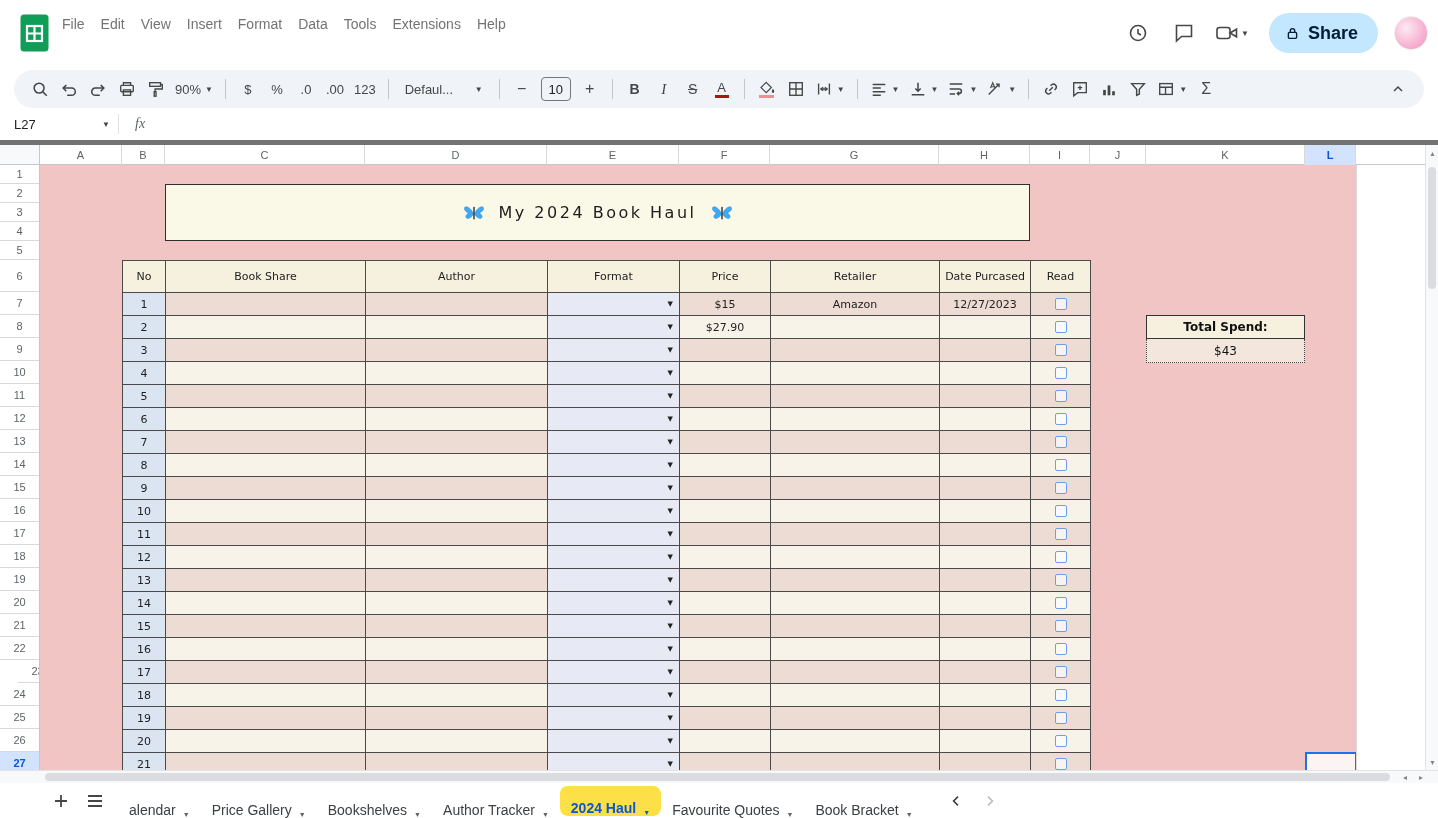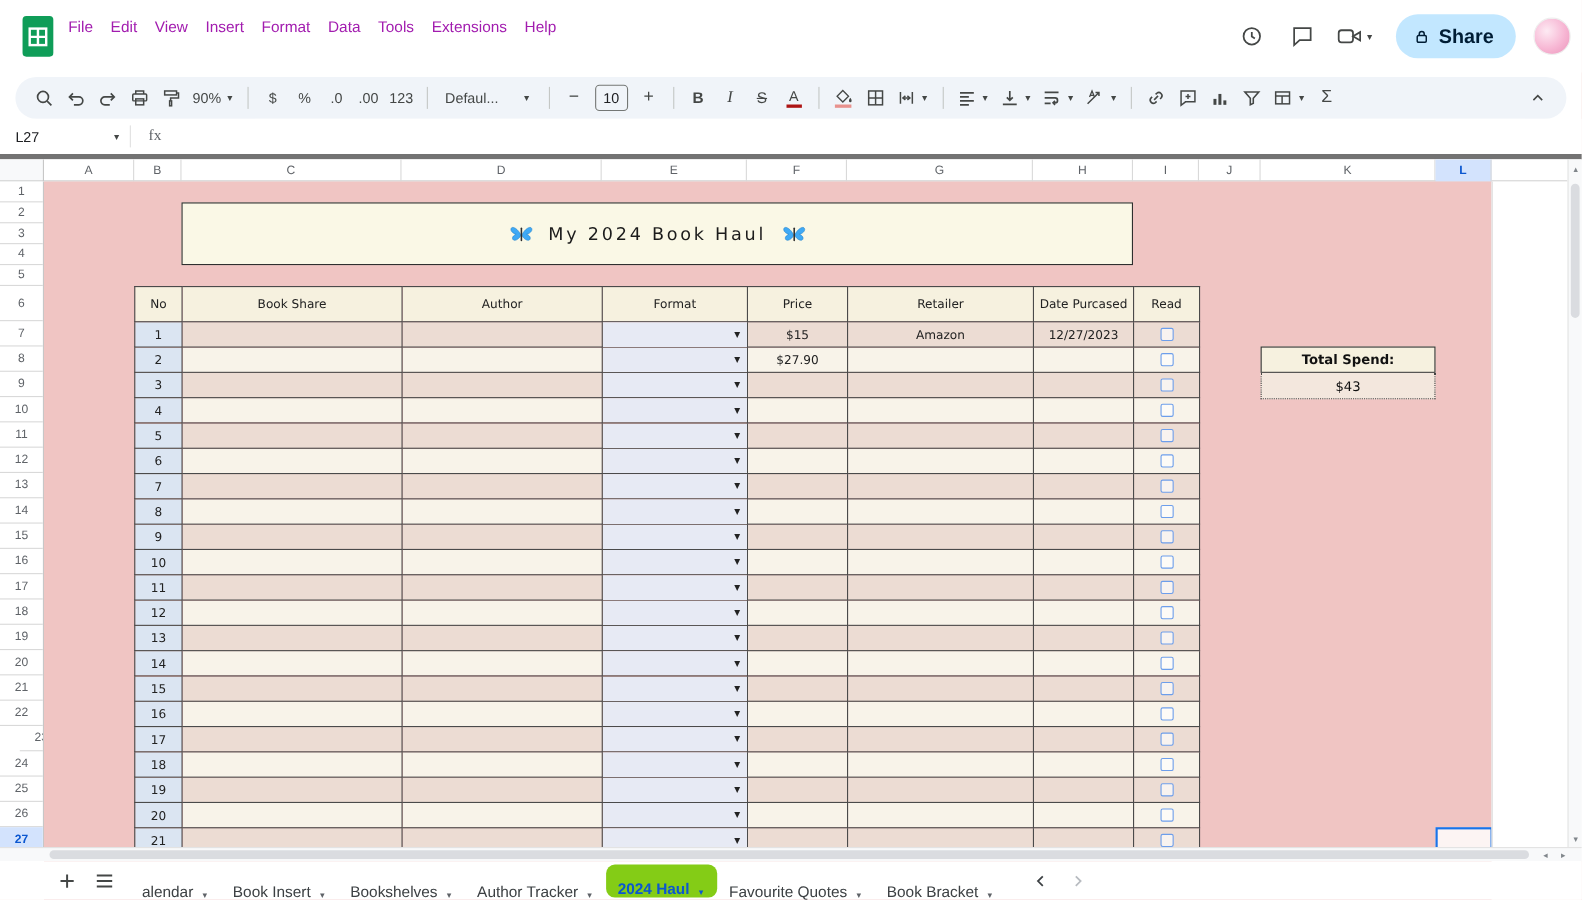--- a/index.html
+++ b/index.html
@@ -8,21 +8,21 @@
   svg{display:block}
 
   
   .topbar{position:absolute;top:0;left:0;width:1438px;height:66px;background:#fff}
   .logo{position:absolute;left:20px;top:14px;cursor:pointer}
   .title-block{position:absolute;left:62px;top:11px}
   .title-row{display:flex;align-items:center;gap:16px;height:24px}
   .doc-title{font-size:18px;color:#1f1f1f;white-space:nowrap}
   .tb-ico{width:20px;height:20px;display:flex;align-items:center;justify-content:center;color:#444746;font-size:17px;cursor:pointer}
   .menubar{display:flex;margin-top:3px;margin-left:-8px}
-  .menu-item{font-size:14px;color:#a21caf;padding:2px 8px;border-radius:4px;cursor:pointer;white-space:nowrap}
+  .menu-item{font-size:14px;color:#737373;padding:2px 8px;border-radius:4px;cursor:pointer;white-space:nowrap}
   .topbar-right{position:absolute;right:10px;top:12px;display:flex;align-items:center;gap:4px}
   .icon-btn{width:42px;height:42px;display:flex;align-items:center;justify-content:center;border-radius:50%;cursor:pointer;color:#444746}
   .cam-group{display:flex;align-items:center;gap:2px;padding:0 6px;cursor:pointer;color:#444746}
   .caret-sm{font-size:8px;color:#444746}
   .share-btn{height:40px;margin-left:10px;padding:0 20px 0 16px;border-radius:20px;background:#c2e7ff;border:none;display:flex;align-items:center;gap:8px;font-size:18px;font-weight:bold;color:#001d35;font-family:"Liberation Sans",sans-serif;cursor:pointer}
   .avatar{width:34px;height:34px;margin-left:12px;border-radius:50%;background:radial-gradient(circle at 35% 35%,#fdeaf3,#f7b7d4 55%,#eb93ba);border:1px solid #eee;cursor:pointer}
 
   
   .toolbar{position:absolute;left:14px;top:70px;width:1410px;height:38px;background:#f0f4f9;border-radius:19px;display:flex;align-items:center;padding:0 12px;gap:1px}
   .t-btn{height:28px;min-width:28px;padding:0 4px;display:flex;align-items:center;justify-content:center;border-radius:4px;color:#444746;font-size:13px;cursor:pointer;position:relative;white-space:nowrap}
@@ -37,21 +37,21 @@
   .fontbox{width:94px;justify-content:space-between;padding:0 8px}
   .sizebox{width:30px;height:24px;border:1px solid #747775;border-radius:4px;display:flex;align-items:center;justify-content:center;font-size:13px;color:#202124;margin:0 4px}
   .pm{font-size:16px;width:24px}
   .spacer{flex:1}
   .sigma{font-size:16px}
 
   
   .formulabar{position:absolute;left:0;top:108px;width:1438px;height:37px;background:#fff;display:flex;align-items:center;border-bottom:5px solid #737373}
   .namebox{width:96px;margin-left:14px;display:flex;align-items:center;justify-content:space-between;font-size:13px;color:#202124;cursor:pointer}
   .fb-sep{width:1px;height:20px;background:#e0e0e0;margin-left:8px}
-  .fx{color:#5f6368;font-size:14px;font-family:"Liberation Serif",serif;margin-left:16px}
+  .fx{font-style:italic;color:#5f6368;font-size:14px;font-family:"Liberation Serif",serif;margin-left:16px}
 
   
   .grid{position:absolute;left:0;top:145px;width:1438px;height:638px;background:#fff}
   .corner{position:absolute;left:0;top:0;width:40px;height:20px;background:#f8f9fa;border-right:1px solid #c7c7c7;border-bottom:1px solid #c7c7c7}
   .col-headers{position:absolute;left:40px;top:0;width:1385px;height:20px;background:#fff;border-bottom:1px solid #c7c7c7}
   .col-h{position:absolute;top:0;height:20px;display:flex;align-items:center;justify-content:center;font-size:11px;color:#5f6368;border-right:1px solid #d9d9d9;cursor:pointer}
   .col-h.active{background:#d3e3fd;color:#0b57d0;font-weight:bold}
   .row-headers{position:absolute;left:0;top:20px;width:40px;height:605px;background:#fff;border-right:1px solid #c7c7c7;overflow:hidden}
   .row-h{position:absolute;left:0;width:39px;display:flex;align-items:center;justify-content:center;font-size:11px;color:#5f6368;border-bottom:1px solid #d9d9d9;cursor:pointer}
   .row-h.active{background:#d3e3fd;color:#0b57d0;font-weight:bold}
@@ -85,21 +85,21 @@
   .hthumb{position:absolute;left:45px;top:2px;width:1345px;height:8px;background:#dadce0;border-radius:4px;cursor:pointer}
   .hs-arrow{position:absolute;top:0;width:14px;height:13px;display:flex;align-items:center;justify-content:center;font-size:8px;color:#80868b;cursor:pointer}
 
   
   .tabbar{position:absolute;left:0;top:783px;width:1438px;height:35px;background:#fff;display:flex;align-items:center}
   .tab-btn{width:30px;height:30px;margin-left:4px;display:flex;align-items:center;justify-content:center;border-radius:50%;color:#444746;cursor:pointer}
   .tab-btn:first-child{margin-left:46px}
   .tab-strip{display:flex;align-items:center;height:35px;margin-left:8px}
   .tab{display:flex;align-items:flex-end;gap:7px;height:35px;padding:0 11px;font-size:14px;color:#3c4043;cursor:pointer;white-space:nowrap}
   .tab-caret{font-size:7px;color:#5f6368}
-  .tab.active{background:#84cc16;color:#0b57d0;font-weight:bold;border-radius:8px;height:30px}
+  .tab.active{background:#fde047;color:#0b57d0;font-weight:bold;border-radius:8px;height:30px}
   .tab.active .tab-caret{color:#0b57d0}
   .tab-nav{display:flex;align-items:center;gap:18px;margin-left:24px}
   .tab-nav .nav{cursor:pointer}
 </style>
 </head>
 <body>
 
 <header class="topbar">
   <div class="logo">
     <svg width="29" height="38" viewBox="0 0 29 38">
@@ -684,21 +684,21 @@
     <svg width="16" height="14" viewBox="0 0 16 14" stroke="#444746" stroke-width="1.8">
         <path d="M1 2h14M1 7h14M1 12h14"></path>
       </svg>
   </span>
   <div class="tab-strip">
       <div class="tab">
         <span class="tab-label">alendar</span>
         <span class="tab-caret">▼</span>
       </div>
       <div class="tab">
-        <span class="tab-label">Book Insert</span>
+        <span class="tab-label">Price Gallery</span>
         <span class="tab-caret">▼</span>
       </div>
       <div class="tab">
         <span class="tab-label">Bookshelves</span>
         <span class="tab-caret">▼</span>
       </div>
       <div class="tab">
         <span class="tab-label">Author Tracker</span>
         <span class="tab-caret">▼</span>
       </div>

